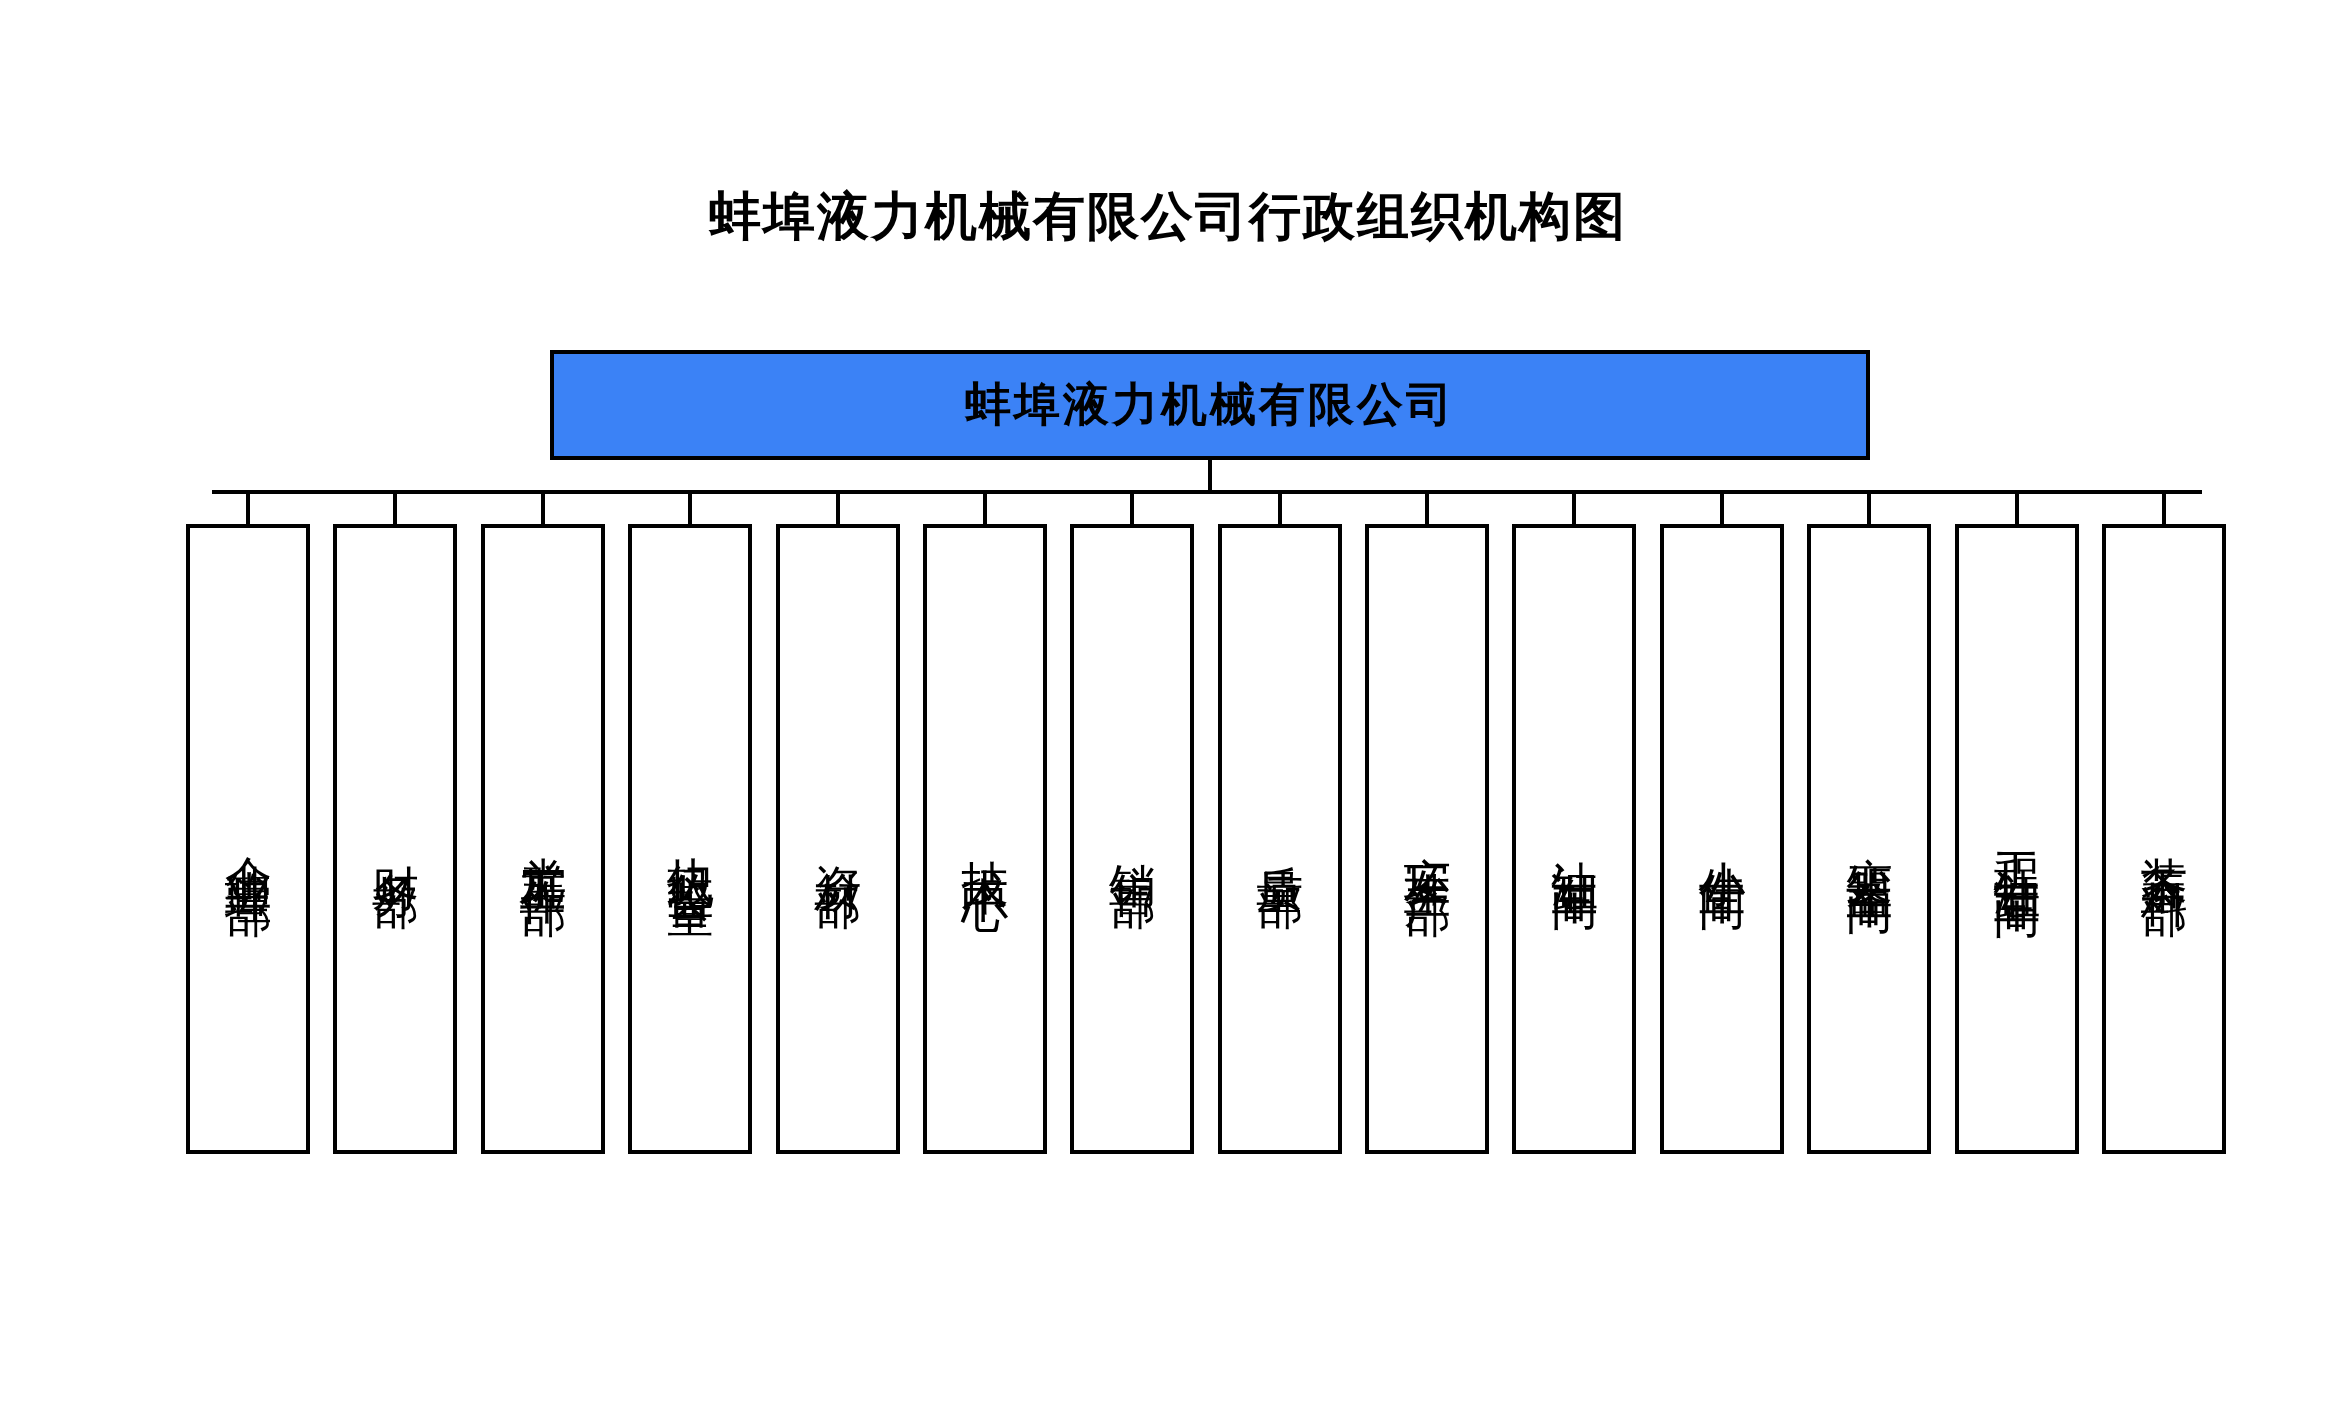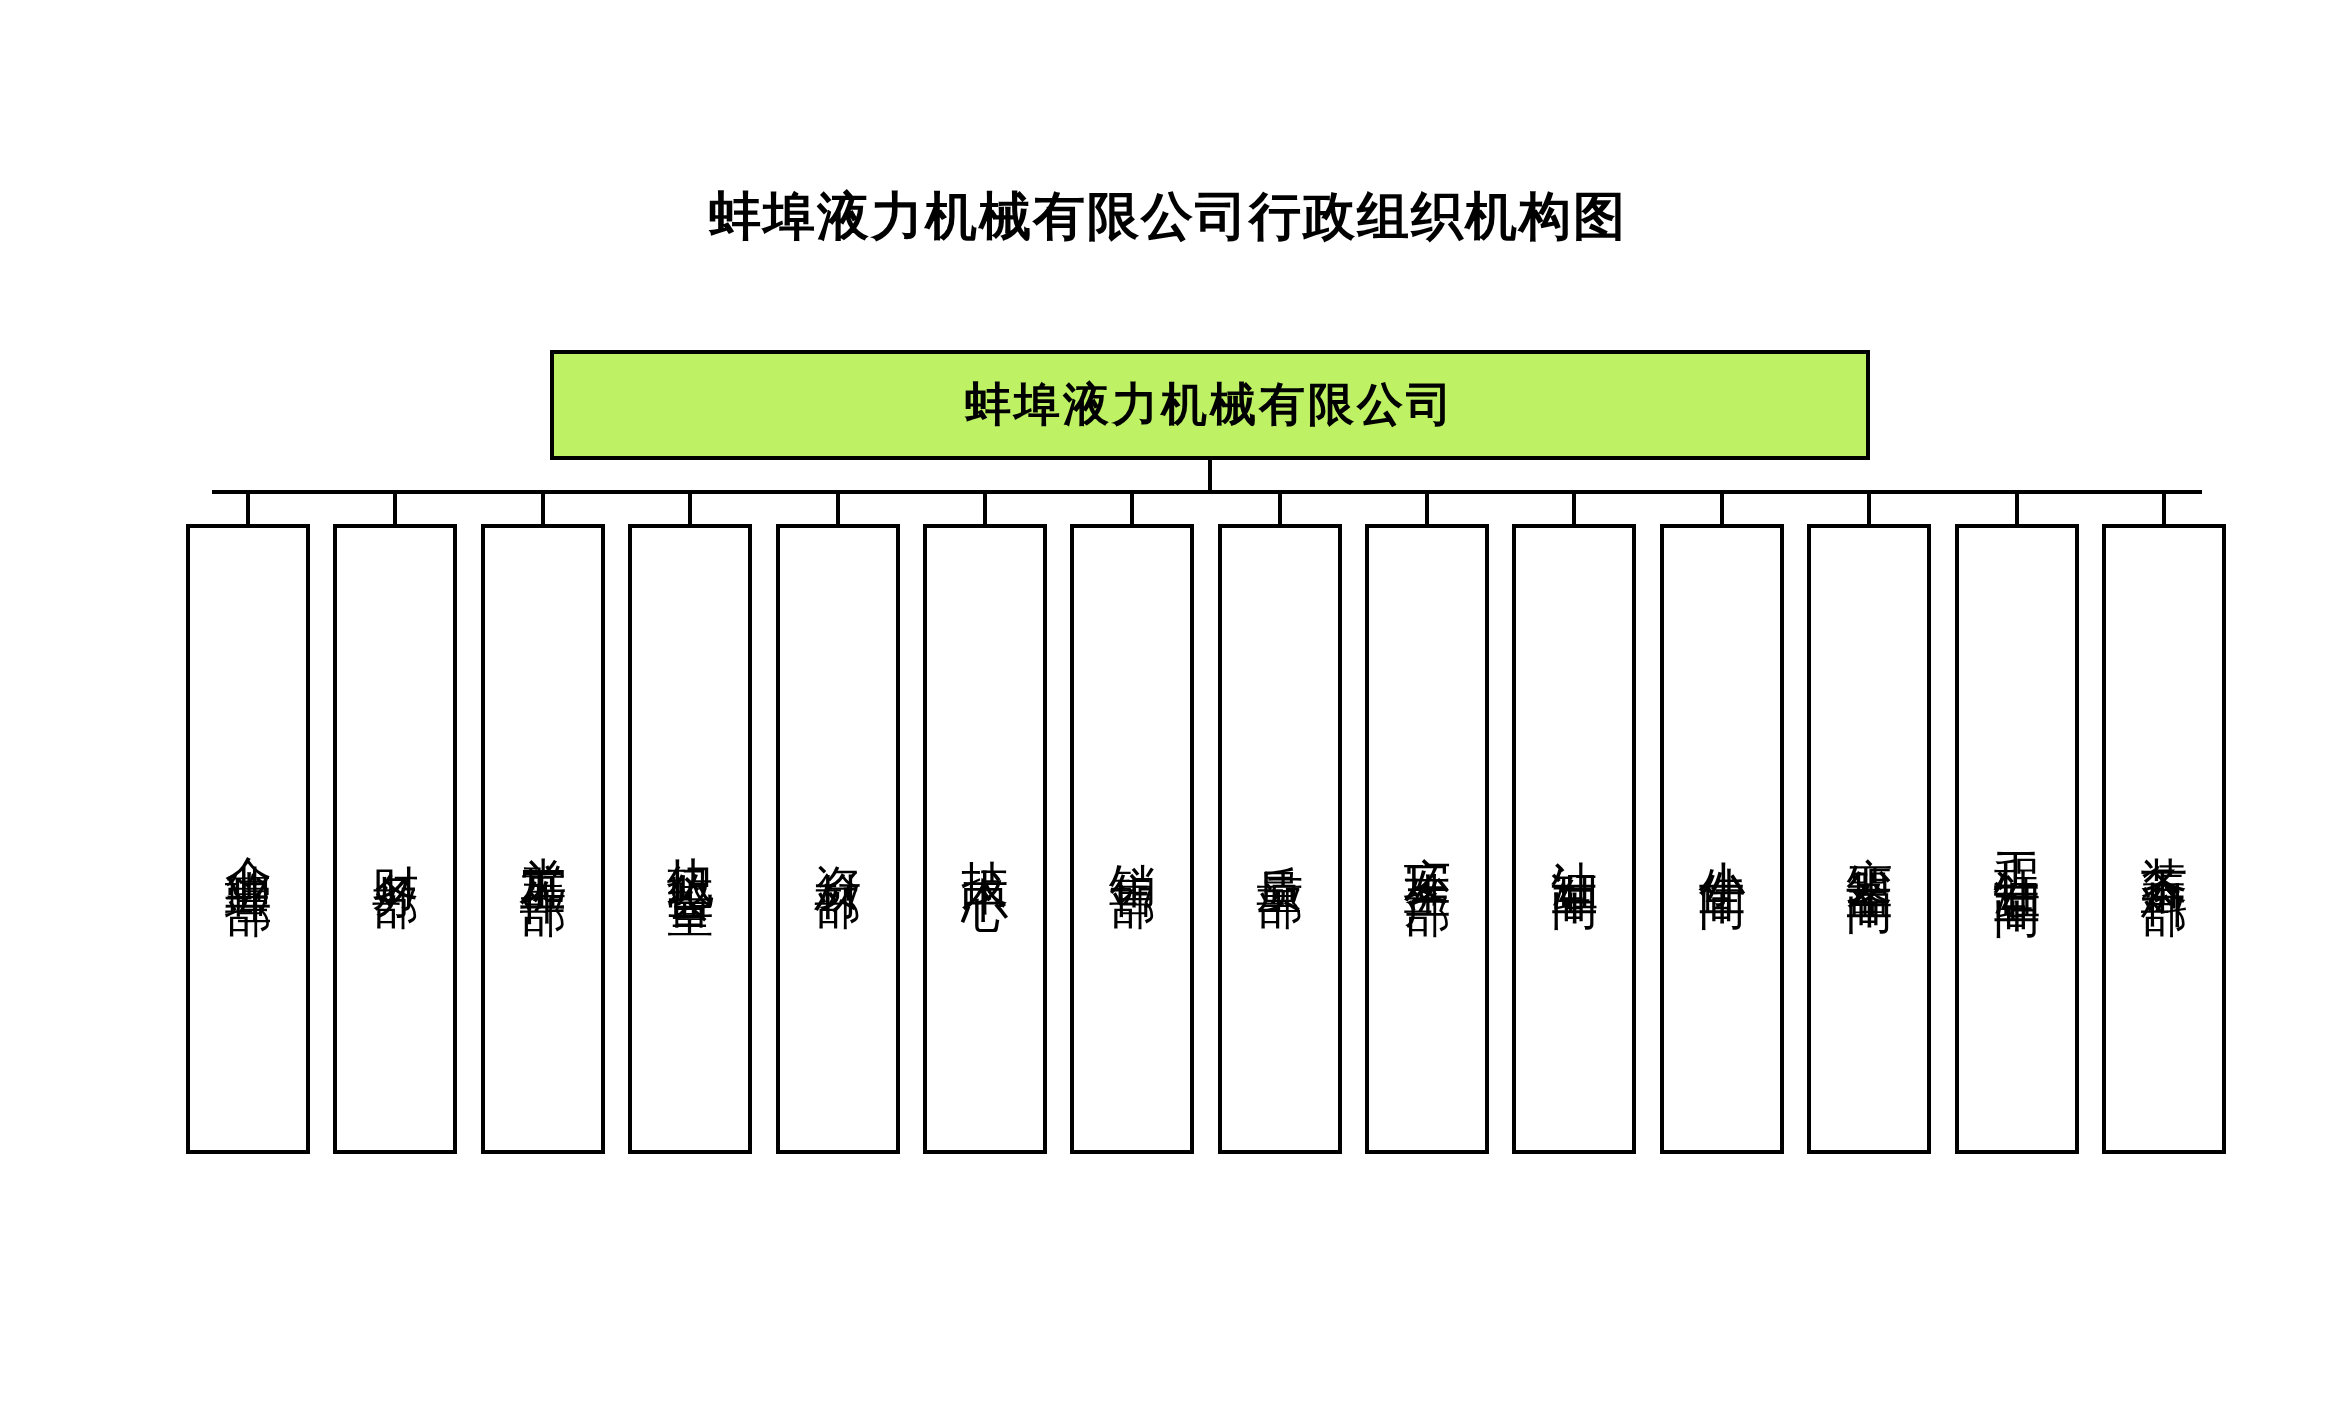--- a/index.html
+++ b/index.html
@@ -39,21 +39,21 @@
     position: absolute;
     left: 550px;
     top: 350px;
     width: 1320px;
     height: 110px;
     border: 4px solid #000;
     box-sizing: border-box;
     display: flex;
     align-items: center;
     justify-content: center;
-    background: #bef264;
+    background: #3b82f6;
   }
   .root-node .label {
     font-size: 46px;
     font-weight: bold;
     letter-spacing: 3px;
     font-family: "Liberation Sans", "DejaVu Sans", sans-serif;
     white-space: nowrap;
   }
 
   

